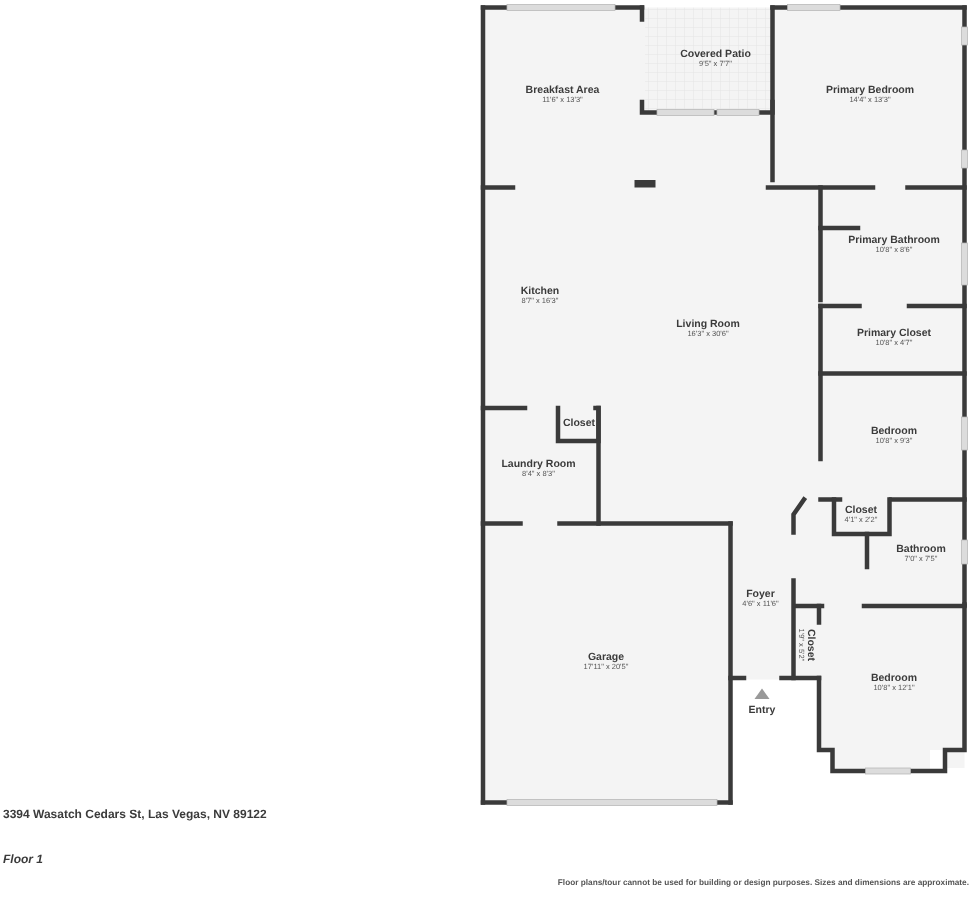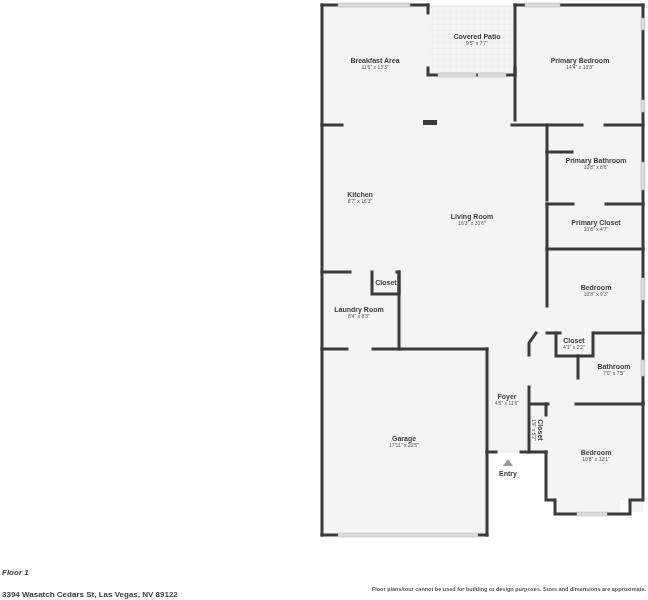--- a/index.html
+++ b/index.html
@@ -3,21 +3,21 @@
   <meta charset="utf-8">
   <style>
     html,body{margin:0;padding:0;background:#ffffff;}
     body{width:648px;height:600px;position:relative;overflow:hidden;font-family:"Liberation Sans",sans-serif;color:#3a3a3a;}
     #plan{position:absolute;left:0;top:0;}
     .room-label{position:absolute;transform:translate(-50%,-50%);text-align:center;white-space:nowrap;line-height:1.15;}
     .room-name{font-size:7px;font-weight:bold;color:#3b3b3b;display:block;}
     .room-dim{font-size:5px;color:#555;display:block;}
     .rot{transform:translate(-50%,-50%) rotate(90deg);}
     .entry{position:absolute;left:508px;top:470px;transform:translateX(-50%);font-size:7px;font-weight:bold;color:#3b3b3b;}
-    .address{position:absolute;left:2px;top:590px;font-size:8px;font-weight:bold;color:#3b3b3b;}
+    .address{position:absolute;left:2px;top:538px;font-size:8px;font-weight:bold;color:#3b3b3b;}
     .floor{position:absolute;left:2px;top:568px;font-size:8px;font-weight:bold;color:#3b3b3b;font-style:italic;}
     .disclaimer{position:absolute;right:2px;top:586px;font-size:5.5px;font-weight:bold;color:#555;}
   </style>
 </head>
 <body>
 
 <svg id="plan" width="648" height="600" viewBox="0 0 648 600">
   <defs>
     <pattern id="tile" width="6" height="6" patternUnits="userSpaceOnUse">
       <rect width="6" height="6" fill="#f4f4f4"></rect>

